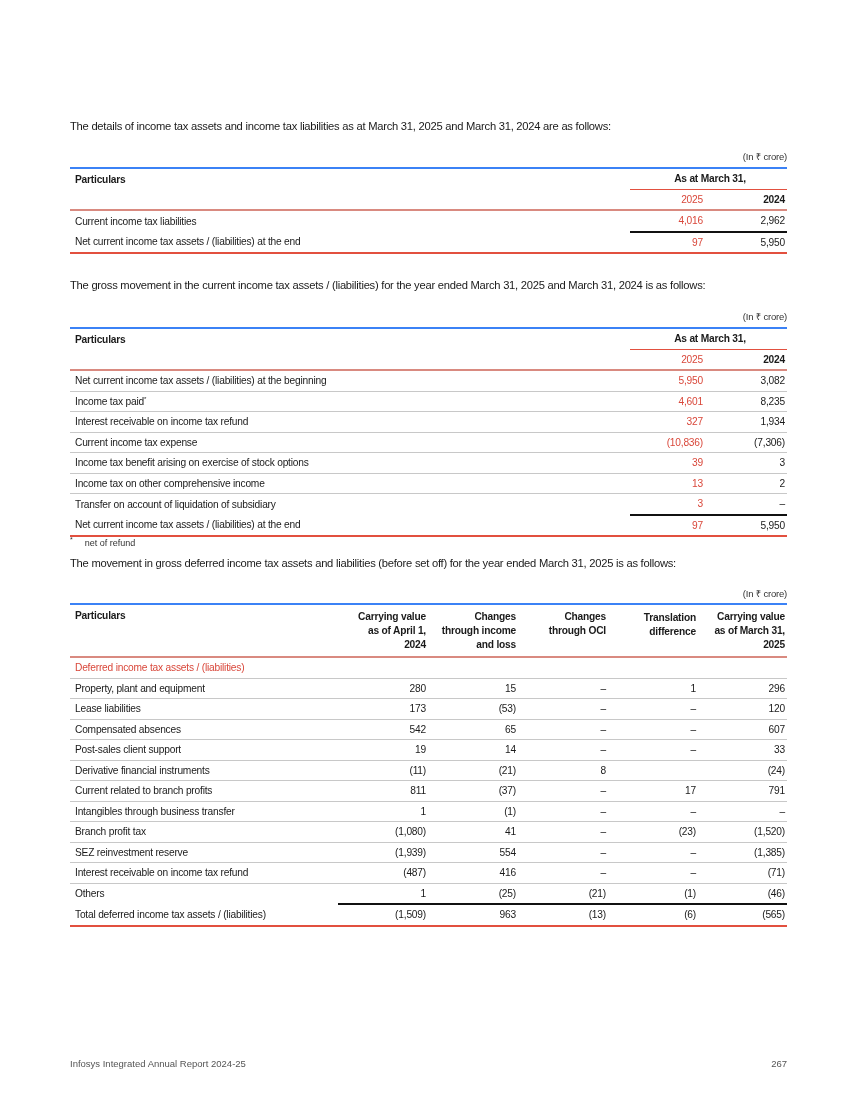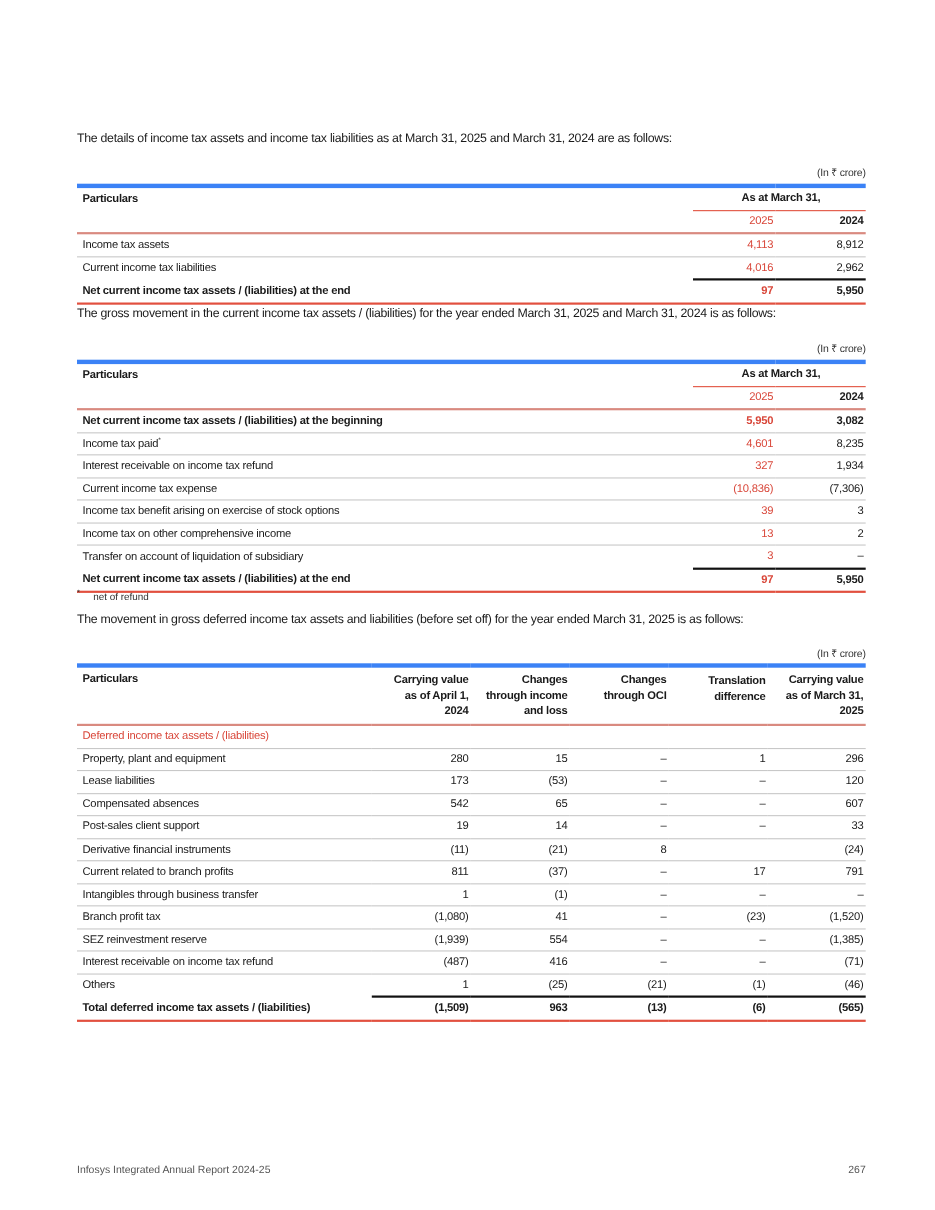--- a/index.html
+++ b/index.html
@@ -5,22 +5,22 @@
   html, body { margin: 0; padding: 0; background: #ffffff; }
   body { width: 850px; height: 1100px; position: relative; font-family: "Liberation Sans", sans-serif; color: #1a1a1a; }
   .page { position: absolute; left: 70px; top: 0; width: 717px; }
   .intro { position: absolute; left: 0; font-size: 11.2px; letter-spacing: -0.25px; color: #1a1a1a; white-space: nowrap; text-align: right; }
   .unit { position: absolute; right: 0; font-size: 9.5px; color: #333; letter-spacing: -0.2px; }
   table { position: absolute; left: 0; width: 717px; border-collapse: collapse; font-size: 10.2px; letter-spacing: -0.2px; }
   td, th { padding: 0 2px 0 5px; height: 19.5px; font-weight: normal; }
   th { font-weight: bold; }
   .num { text-align: right; }
   .red { color: #d9473a; }
-  .bold td { font-weight: bold; }
-  .top-red { border-top: 4px solid #3b82f6; }
+  .bold td { font-weight: normal; }
+  .top-red { border-top: 2px solid #3b82f6; }
   .row-line td { border-bottom: 1.5px solid #c8c8c8; }
   .hdr-line td, .hdr-line th { border-bottom: 2px solid #d98a80; }
   .bottom-red td { border-bottom: 2px solid #e2503f; }
   .black-top { border-top: 2px solid #111 !important; }
   .sub-hdr { border-bottom: 1.5px solid #e2503f; text-align: center; }
   .footnote { position: absolute; left: 0; font-size: 9px; color: #333; }
   .footnote sup { font-size: 7px; margin-right: 12px; }
   .footer { position: absolute; left: 70px; top: 1058px; width: 717px; font-size: 9.5px; color: #555; }
   .footer .right { position: absolute; right: 0; top: 0; }
   .thr td, .thr th { vertical-align: top; }
@@ -42,25 +42,20 @@
     <tbody>
         <tr class="top-red">
       <th style="text-align:left;height:20px;">Particulars</th>
       <th colspan="2" class="sub-hdr">As at March 31,</th>
     </tr>
     <tr class="hdr-line">
       <td></td>
       <td class="num red">2025</td>
       <td class="num" style="font-weight:bold">2024</td>
     </tr>
-    <tr class="row-line">
-      <td>Income tax assets</td>
-      <td class="num red">4,113</td>
-      <td class="num">8,912</td>
-    </tr>
     <tr>
       <td>Current income tax liabilities</td>
       <td class="num red">4,016</td>
       <td class="num">2,962</td>
     </tr>
     <tr class="bold bottom-red">
       <td>Net current income tax assets / (liabilities) at the end</td>
       <td class="num red black-top">97</td>
       <td class="num black-top">5,950</td>
     </tr>

